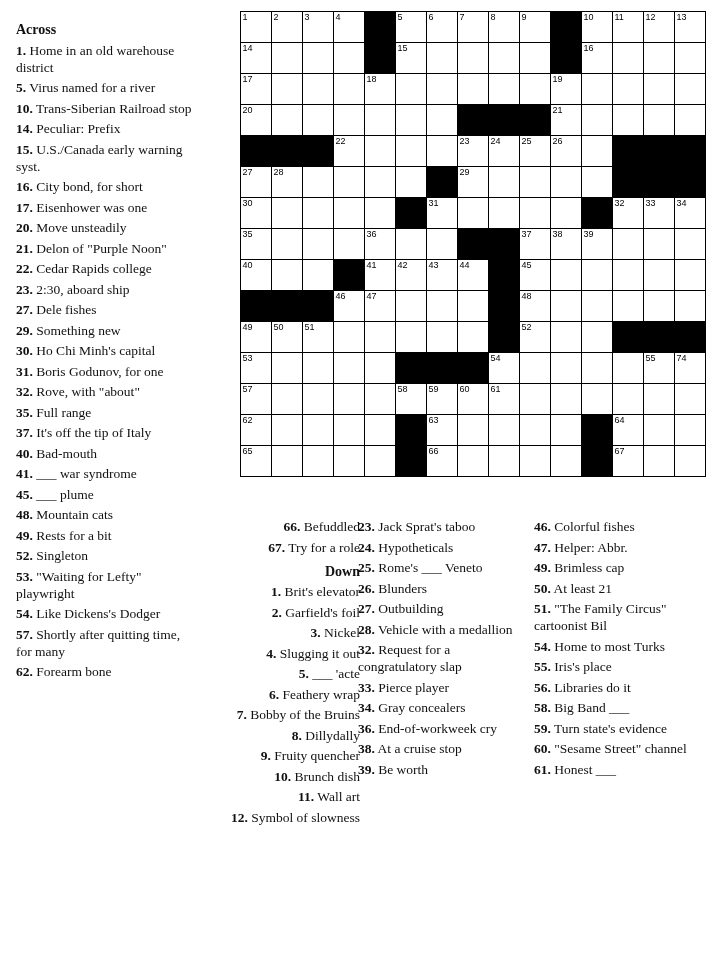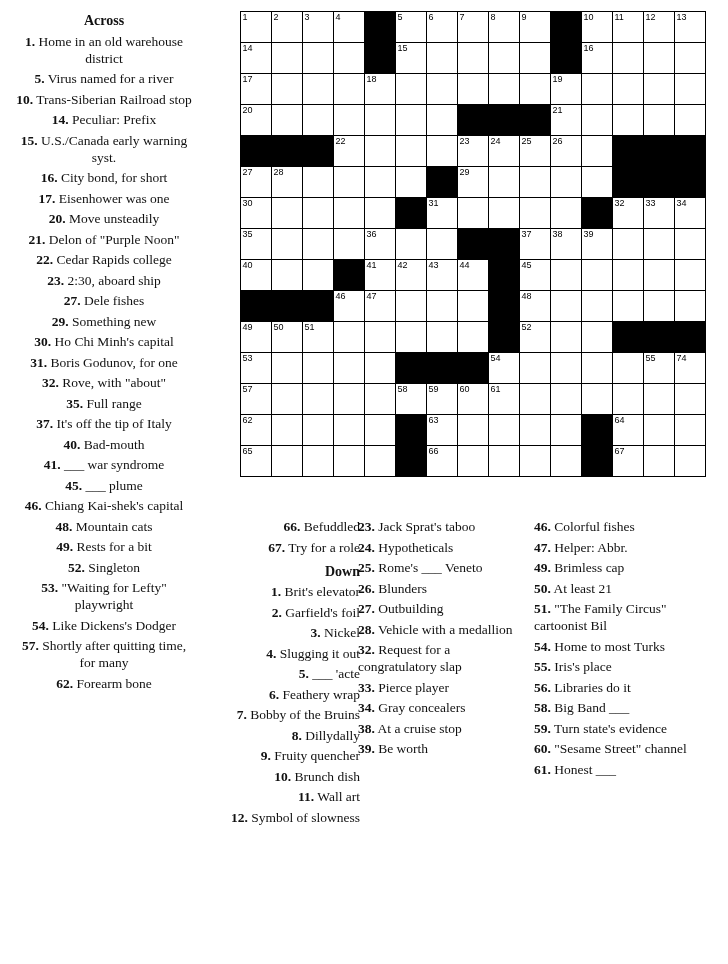--- a/index.html
+++ b/index.html
@@ -21,21 +21,21 @@
     height: 964px;
   }
 
   
   .clue-col {
     position: absolute;
     font-size: 13.5px;
     line-height: 1.26;
     color: #111;
   }
-  .clue-col.col1 { left: 16px; top: 12px; width: 176px; text-align: center; }
+  .clue-col.col1 { left: 16px; top: 21px; width: 176px; }
   .clue-col.col2 { left: 190px; top: 518px; width: 170px; text-align: right; }
   .clue-col.col3 { left: 358px; top: 518px; width: 170px; }
   .clue-col.col4 { left: 534px; top: 518px; width: 186px; font-family: Liberation Serif, serif; }
 
   .section-head {
     font-weight: bold;
     font-size: 14px;
     margin-bottom: 3px;
   }
   .clue {
@@ -98,21 +98,20 @@
         <div class="clue"><span class="num">27.</span><span> Dele fishes</span></div>
         <div class="clue"><span class="num">29.</span><span> Something new</span></div>
         <div class="clue"><span class="num">30.</span><span> Ho Chi Minh's capital</span></div>
         <div class="clue"><span class="num">31.</span><span> Boris Godunov, for one</span></div>
         <div class="clue"><span class="num">32.</span><span> Rove, with "about"</span></div>
         <div class="clue"><span class="num">35.</span><span> Full range</span></div>
         <div class="clue"><span class="num">37.</span><span> It's off the tip of Italy</span></div>
         <div class="clue"><span class="num">40.</span><span> Bad-mouth</span></div>
         <div class="clue"><span class="num">41.</span><span> ___ war syndrome</span></div>
         <div class="clue"><span class="num">45.</span><span> ___ plume</span></div>
-        <div class="clue"><span class="num">46.</span><span> Chiang Kai-shek's capital</span></div>
         <div class="clue"><span class="num">48.</span><span> Mountain cats</span></div>
         <div class="clue"><span class="num">49.</span><span> Rests for a bit</span></div>
         <div class="clue"><span class="num">52.</span><span> Singleton</span></div>
         <div class="clue"><span class="num">53.</span><span> "Waiting for Lefty" playwright</span></div>
         <div class="clue"><span class="num">54.</span><span> Like Dickens's Dodger</span></div>
         <div class="clue"><span class="num">57.</span><span> Shortly after quitting time, for many</span></div>
         <div class="clue"><span class="num">62.</span><span> Forearm bone</span></div>
       </div>
   </div>
 
@@ -142,20 +141,21 @@
     <div id="down-col3-list">
         <div class="clue"><span class="num">23.</span><span> Jack Sprat's taboo</span></div>
         <div class="clue"><span class="num">24.</span><span> Hypotheticals</span></div>
         <div class="clue"><span class="num">25.</span><span> Rome's ___ Veneto</span></div>
         <div class="clue"><span class="num">26.</span><span> Blunders</span></div>
         <div class="clue"><span class="num">27.</span><span> Outbuilding</span></div>
         <div class="clue"><span class="num">28.</span><span> Vehicle with a medallion</span></div>
         <div class="clue"><span class="num">32.</span><span> Request for a congratulatory slap</span></div>
         <div class="clue"><span class="num">33.</span><span> Pierce player</span></div>
         <div class="clue"><span class="num">34.</span><span> Gray concealers</span></div>
+        <div class="clue"><span class="num">36.</span><span> End-of-workweek cry</span></div>
         <div class="clue"><span class="num">38.</span><span> At a cruise stop</span></div>
         <div class="clue"><span class="num">39.</span><span> Be worth</span></div>
       </div>
   </div>
 
   <div class="clue-col col4">
     <div id="down-col4-list">
         <div class="clue"><span class="num">46.</span><span> Colorful fishes</span></div>
         <div class="clue"><span class="num">47.</span><span> Helper: Abbr.</span></div>
         <div class="clue"><span class="num">49.</span><span> Brimless cap</span></div>

